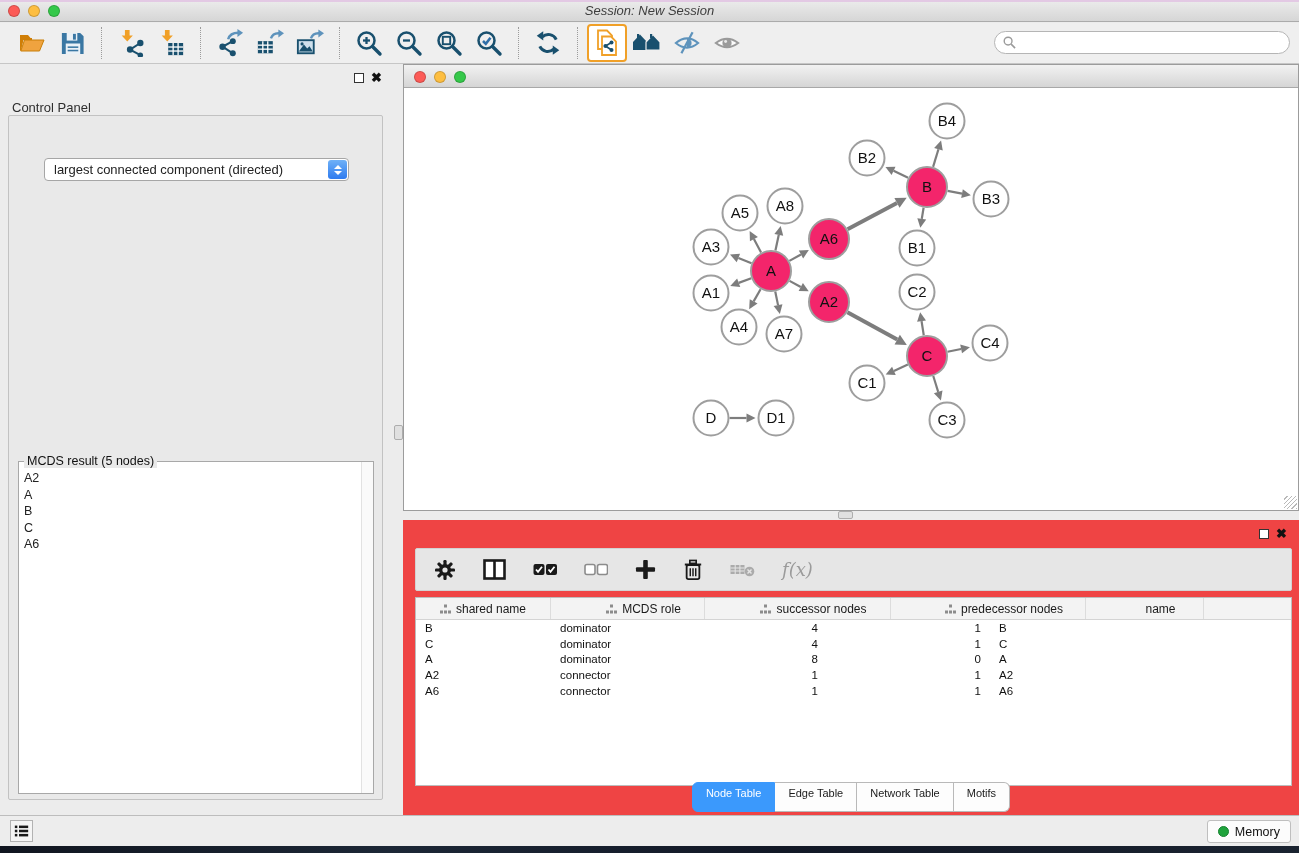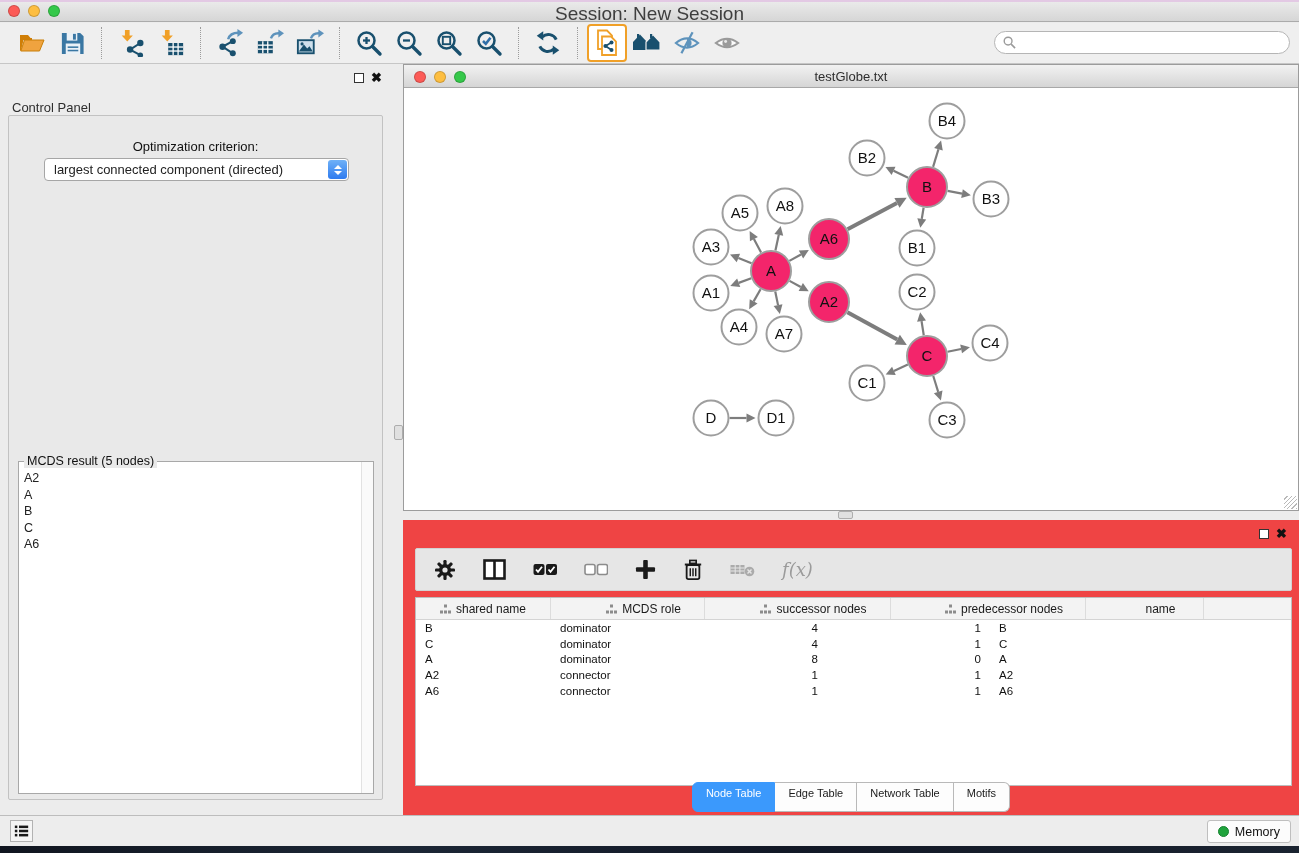--- a/index.html
+++ b/index.html
@@ -6,21 +6,21 @@
   html,body { width:1299px; height:853px; overflow:hidden; }
   body { font-family:"Liberation Sans",sans-serif; background:#ECECEC; position:relative; color:#222; }
 
   
   #mac-titlebar { position:absolute; left:0; top:0; width:1299px; height:22px;
     background:linear-gradient(#ECECEC,#D6D6D6); border-bottom:1px solid #ABABAB; }
   #mac-titlebar::before { content:""; position:absolute; left:0; top:0; width:100%; height:2px; background:#E3C9E4; }
   .lights { position:absolute; left:8px; top:5px; display:flex; gap:8px; }
   .light { width:12px; height:12px; border-radius:50%; border:1px solid rgba(0,0,0,.18); }
   .light.red { background:#FC5B57; } .light.yellow { background:#FDBE41; } .light.green { background:#35C84A; }
-  .win-title { position:absolute; left:0; right:0; top:3px; text-align:center; font-size:19px; color:#3E3E3E; }
+  .win-title { position:absolute; left:0; right:0; top:3px; text-align:center; font-size:13px; color:#3E3E3E;font-style:italic; }
 
   
   #toolbar { position:absolute; left:0; top:23px; width:1299px; height:41px;
     background:#EFEFEF; border-bottom:1px solid #C6C6C6; display:flex; align-items:center; padding-left:12px; }
   .tbtn { background:none; border:none; width:40px; height:36px; display:flex; align-items:center; justify-content:center; cursor:pointer; }
   .tbtn svg { display:block; }
   .tbtn.active-tool { border:2px solid #F0A028; border-radius:4px; background:#FFFFFF; width:40px; height:38px; }
   .sep { width:1px; height:32px; border-left:1px dotted #9B9B9B; margin:0 9px; }
   #searchbox { position:absolute; right:9px; top:8px; width:296px; height:23px; background:#fff;
     border:1px solid #B5B5B5; border-radius:12px; display:flex; align-items:center; padding:0 8px; }
@@ -276,21 +276,20 @@
   </div>
 </div>
 
 <div id="control-panel">
   <div class="panel-head">
     <div class="panel-title">Control Panel</div>
     <div class="float-btn"></div>
     <div class="close-x">✖</div>
   </div>
   <div id="cp-body">
-    <div id="opt-label">Optimization criterion:</div>
     <div id="opt-select">
       <span>largest connected component (directed)</span>
       <div id="opt-stepper">
         <div class="chev up"></div>
           <div class="chev down"></div>
       </div>
     </div>
     <div id="mcds-box">
       <div id="mcds-legend">MCDS result (5 nodes)</div>
       <div id="mcds-list">
@@ -307,21 +306,20 @@
 
 <div id="v-divider-grip"></div>
 
 <div id="network-window">
   <div id="net-titlebar">
     <div class="lights">
       <div class="light red"></div>
       <div class="light yellow"></div>
       <div class="light green"></div>
     </div>
-    <div id="net-title">testGlobe.txt</div>
   </div>
   <svg id="graph-svg" viewBox="0 0 894 422">
       <line x1="347.28359736638123" y1="190.2293476323269" x2="334.696851318655" y2="194.84448784982652" stroke="#7D7D7D" stroke-width="2.2"></line>
       <polygon points="326.2469644756755,197.94277969225232 333.14770539744205,190.61954442833678 336.2459972398679,199.06943127131626" fill="#7D7D7D"></polygon>
       <line x1="385.52056504213004" y1="192.89892269493157" x2="396.7781866024685" y2="198.91592732200903" stroke="#7D7D7D" stroke-width="2.2"></line>
       <polygon points="404.71557162052426,203.15832276269398 394.65698888212603,202.8846198310369 398.899384322811,194.94723481298115" fill="#7D7D7D"></polygon>
       <line x1="347.5019894914096" y1="175.20079579656382" x2="334.3900623811152" y2="169.95602495244606" stroke="#7D7D7D" stroke-width="2.2"></line>
       <polygon points="326.03377216314783,166.61350886525912 336.06132042470864,165.7778798434624 332.7188043375217,174.13417006142973" fill="#7D7D7D"></polygon>
       <line x1="356.5810822945065" y1="201.23310598461364" x2="349.6360986815266" y2="213.38682730732845" stroke="#7D7D7D" stroke-width="2.2"></line>
       <polygon points="345.1708482363151,221.2010155864486 345.72900454196656,211.1542020847227 353.5431928210867,215.6194525299342" fill="#7D7D7D"></polygon>

